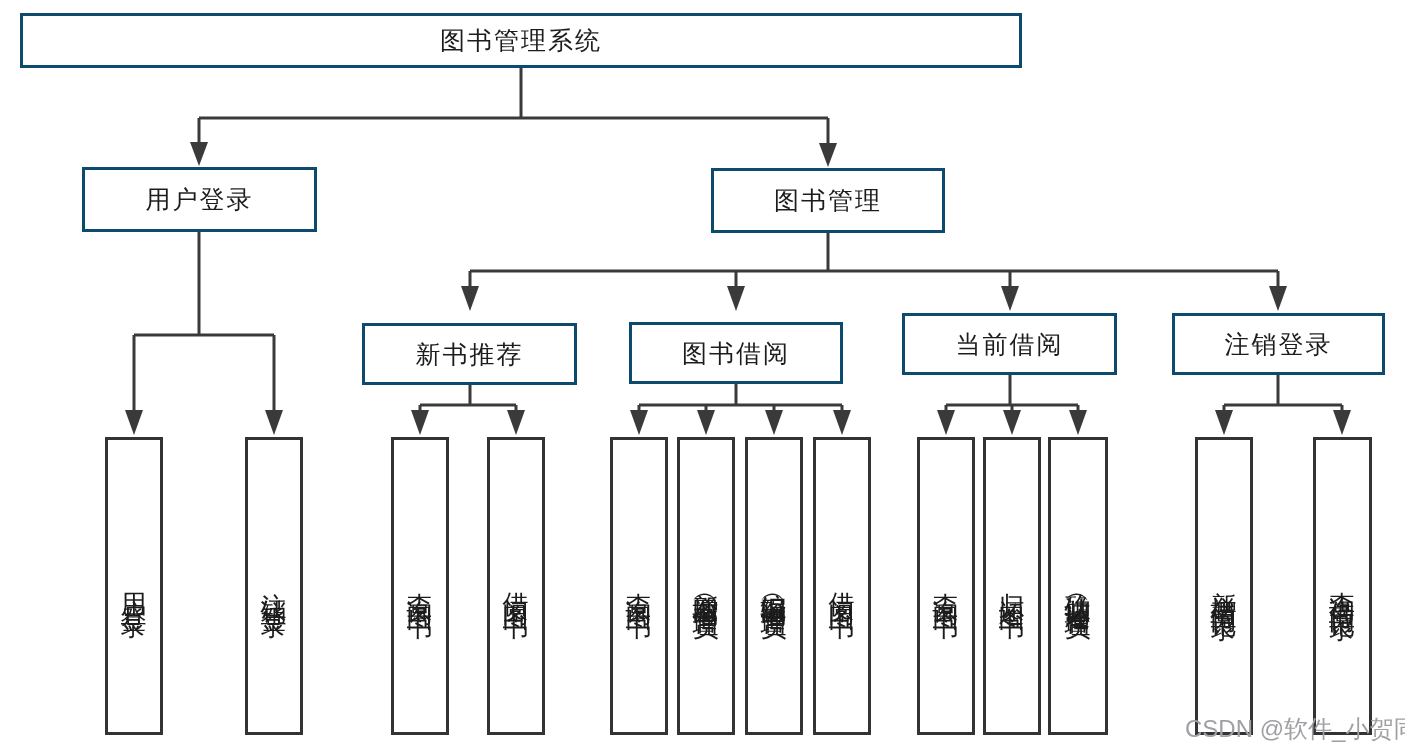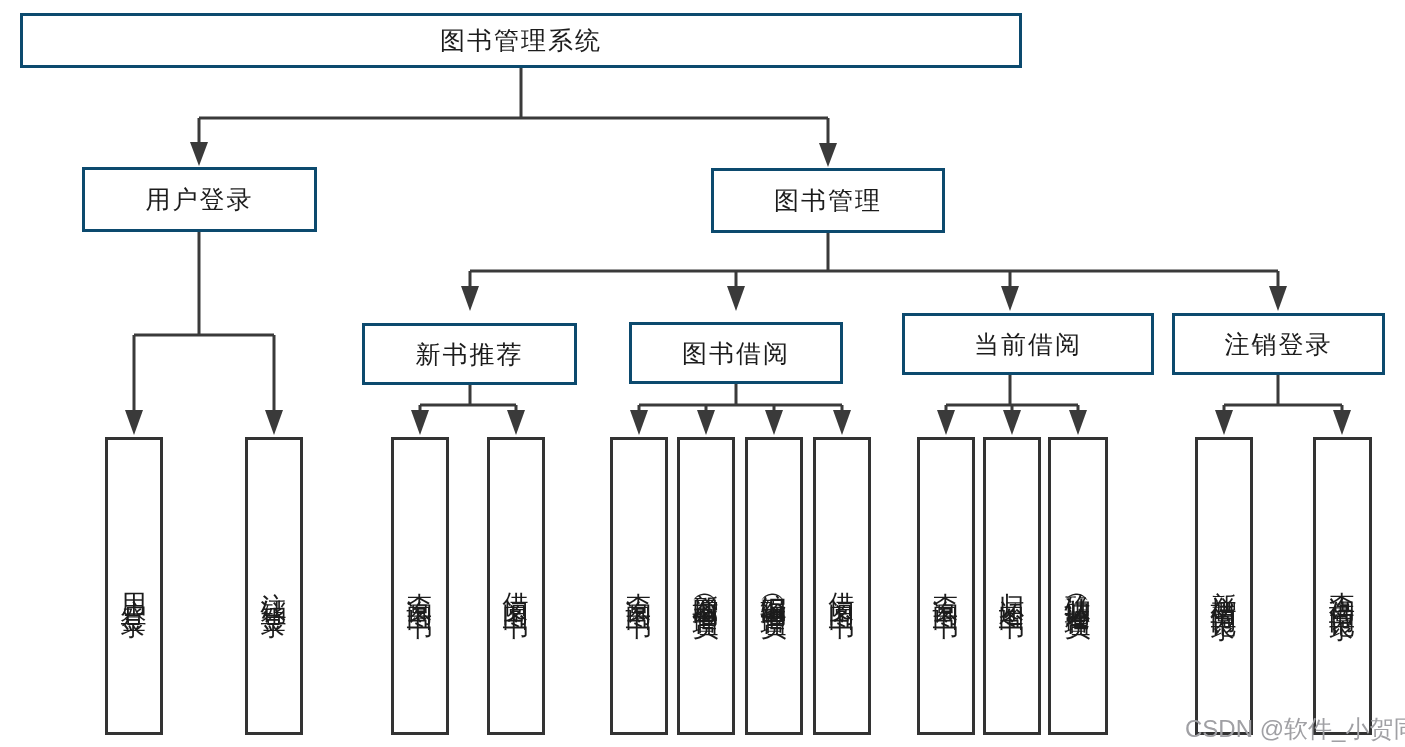--- a/index.html
+++ b/index.html
@@ -122,21 +122,21 @@
   <div class="node" style="left:711px; top:168px; width:234px; height:65px;">
     <span class="hlabel">图书管理</span>
   </div>
 
   <div class="node" style="left:362px; top:323px; width:215px; height:62px;">
     <span class="hlabel">新书推荐</span>
   </div>
   <div class="node" style="left:629px; top:313px; width:214px; height:62px;margin-top:9px;">
     <span class="hlabel">图书借阅</span>
   </div>
-  <div class="node" style="left:902px; top:313px; width:252px; height:62px;">
+  <div class="node" style="left:902px; top:313px; width:215px; height:62px;">
     <span class="hlabel">当前借阅</span>
   </div>
   <div class="node" style="left:1172px; top:313px; width:213px; height:62px;">
     <span class="hlabel">注销登录</span>
   </div>
 
   <div class="leaf" style="left:105px;">
     <span class="vtext sp4">用户登录</span>
   </div>
   <div class="leaf" style="left:245px;">

